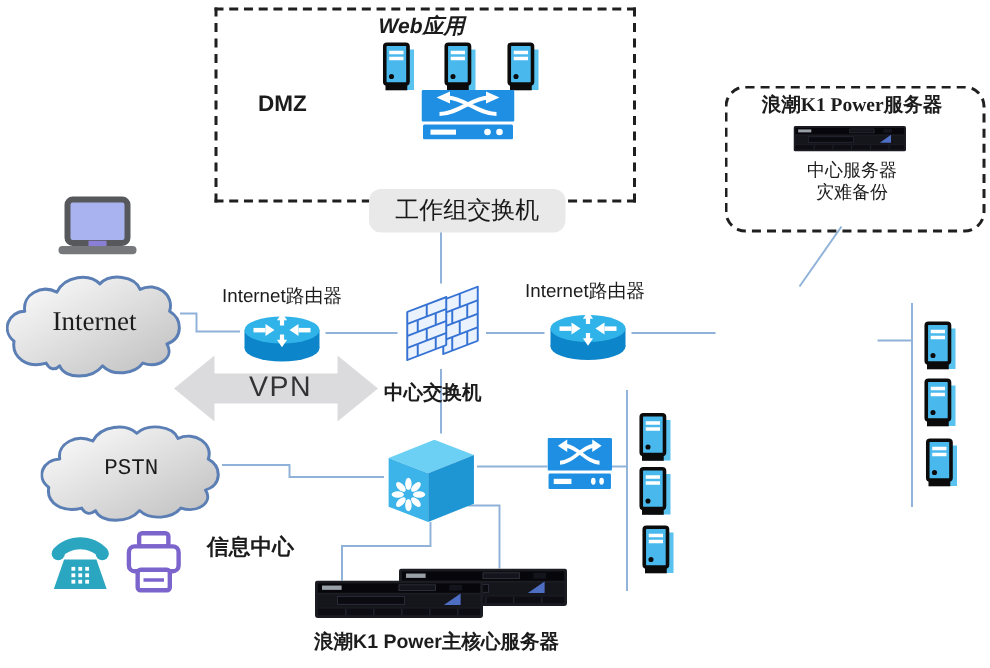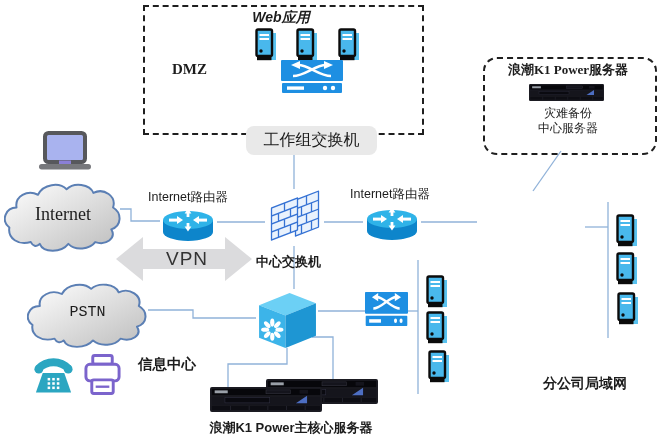--- a/index.html
+++ b/index.html
@@ -9,21 +9,21 @@
   .node svg{display:block;width:100%;height:100%;}
   .txt{position:absolute;white-space:nowrap;}
   .center{display:flex;align-items:center;justify-content:center;text-align:center;}
   
   .dmz-box{left:143px;top:5px;width:277px;height:126px;border:2px dashed #1f1f1f;z-index:0;}
   .backup-box{left:483px;top:57px;width:170px;height:94px;border:2px dashed #1f1f1f;border-radius:14px;z-index:2;}
   
   .wires{left:0;top:0;width:660px;height:445px;z-index:1;pointer-events:none;}
   
   .web-app{left:231px;top:9px;width:100px;font-size:14px;font-weight:bold;font-style:italic;z-index:2;}
-  .dmz-lbl{left:172px;top:61px;font-size:15px;font-weight:bold;z-index:2;font-family:Liberation Serif, serif;}
+  .dmz-lbl{left:172px;top:61px;font-size:15px;font-weight:bold;z-index:2;}
   .pill{left:246px;top:94px;width:131px;height:29px;background:#e9e9e9;border-radius:8px;
         font-size:16px;color:#1a1a1a;z-index:2;margin-top:32px;}
   .backup-title{left:483px;top:61px;width:170px;font-size:13px;font-weight:bold;z-index:3;font-family:Liberation Serif, serif;}
   .backup-cap{left:483px;top:106px;width:170px;font-size:12px;line-height:15px;z-index:3;}
   .r1-lbl{left:140px;top:189px;width:96px;font-size:12.5px;z-index:2;}
   .r2-lbl{left:342px;top:186px;width:96px;font-size:12.5px;z-index:2;}
   .vpn-lbl{left:119px;top:236px;width:136px;height:46px;font-size:19px;color:#333;z-index:3;letter-spacing:1px;}
   .core-lbl{left:256px;top:253px;font-size:13px;font-weight:bold;z-index:2;}
   .info-lbl{left:138px;top:355px;font-size:14.5px;font-weight:bold;z-index:2;}
   .main-lbl{left:196px;top:419px;width:190px;font-size:13px;font-weight:bold;z-index:3;text-align:center;}
@@ -230,22 +230,22 @@
   <div class="node pill center">工作组交换机</div>
 
   <div class="node backup-box"></div>
   <div class="node txt backup-title center">浪潮K1 Power服务器</div>
   <div class="node backup-rack">
       <svg viewBox="0 0 120 26" preserveAspectRatio="none">
         <use href="#g-rack"></use>
       </svg>
     </div>
   <div class="node backup-cap" style="text-align:center;">
+    <div>中心服务器</div>
     <div>灾难备份</div>
-    <div>中心服务器</div>
   </div>
 
   <div class="node laptop">
       <svg viewBox="0 0 56 42">
         <use href="#g-laptop"></use>
       </svg>
     </div>
   <div class="node cloud-internet">
     <svg viewBox="0 0 132 78" preserveAspectRatio="none">
         <use href="#g-cloud"></use>
@@ -341,15 +341,14 @@
   <div class="node srv-r2">
       <svg viewBox="0 0 22 34">
         <use href="#g-server"></use>
       </svg>
     </div>
   <div class="node srv-r3">
       <svg viewBox="0 0 22 34">
         <use href="#g-server"></use>
       </svg>
     </div>
-  <div class="node txt branch-lbl">分公司局域网</div>
 
 </div>
 
 </body></html>

